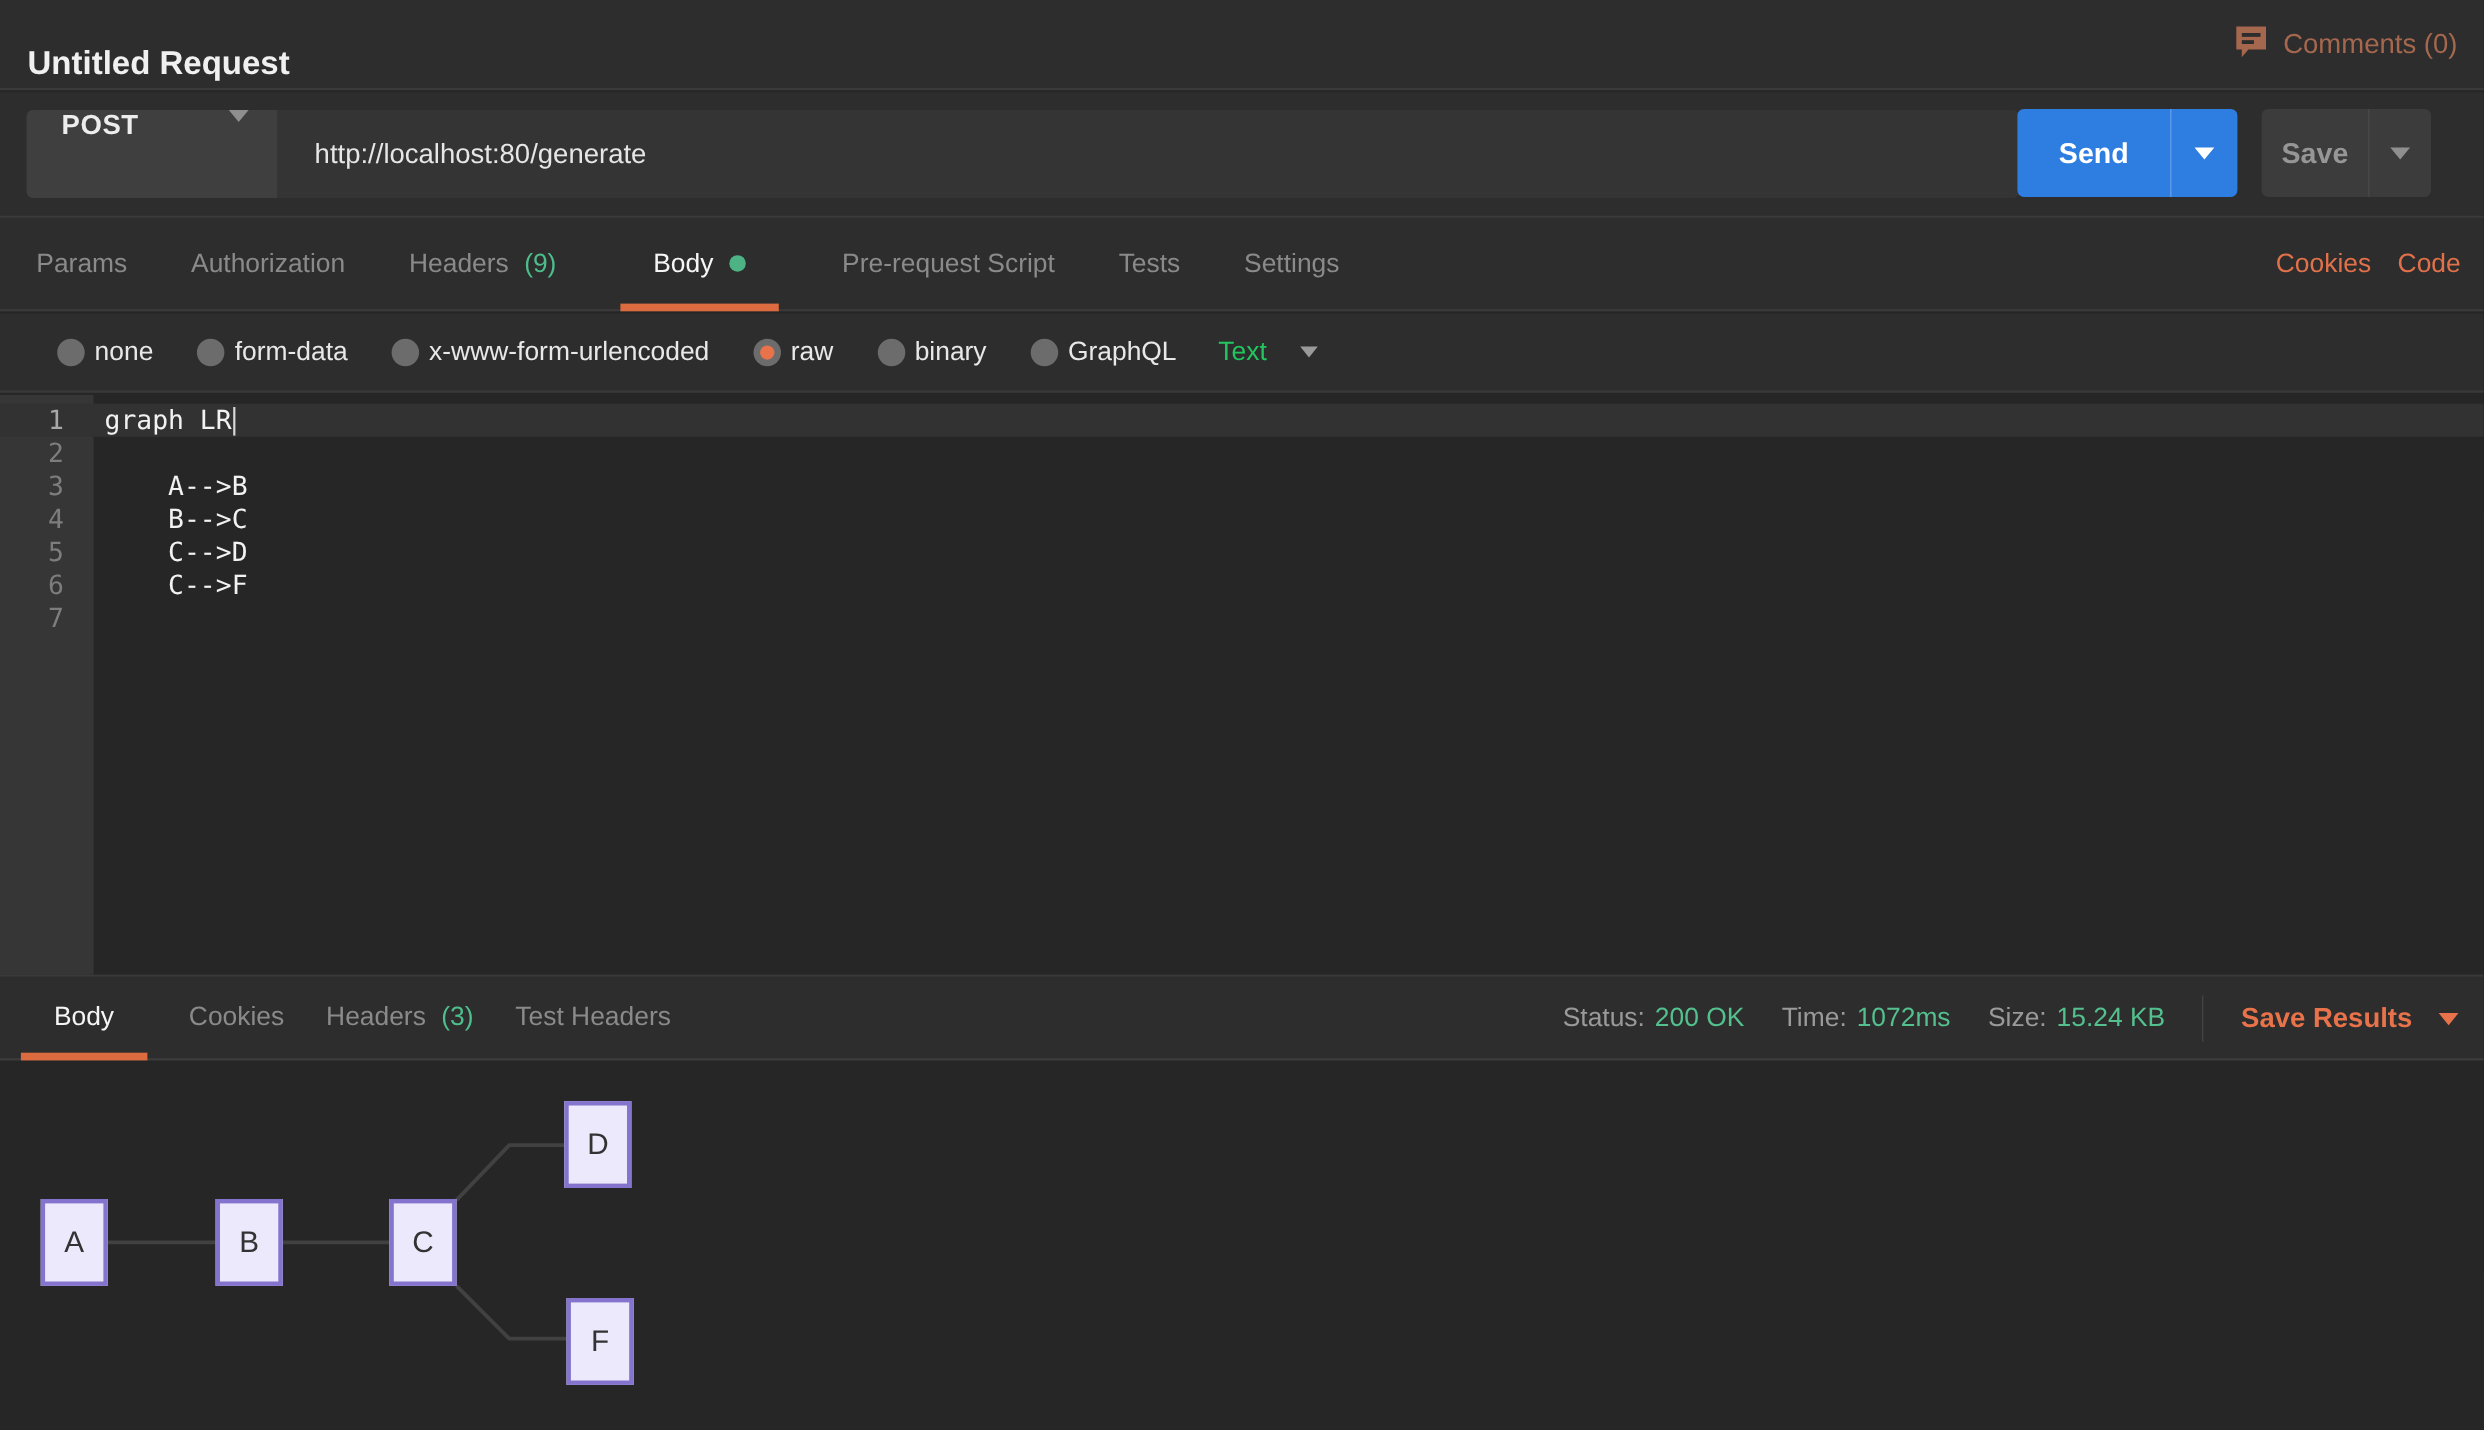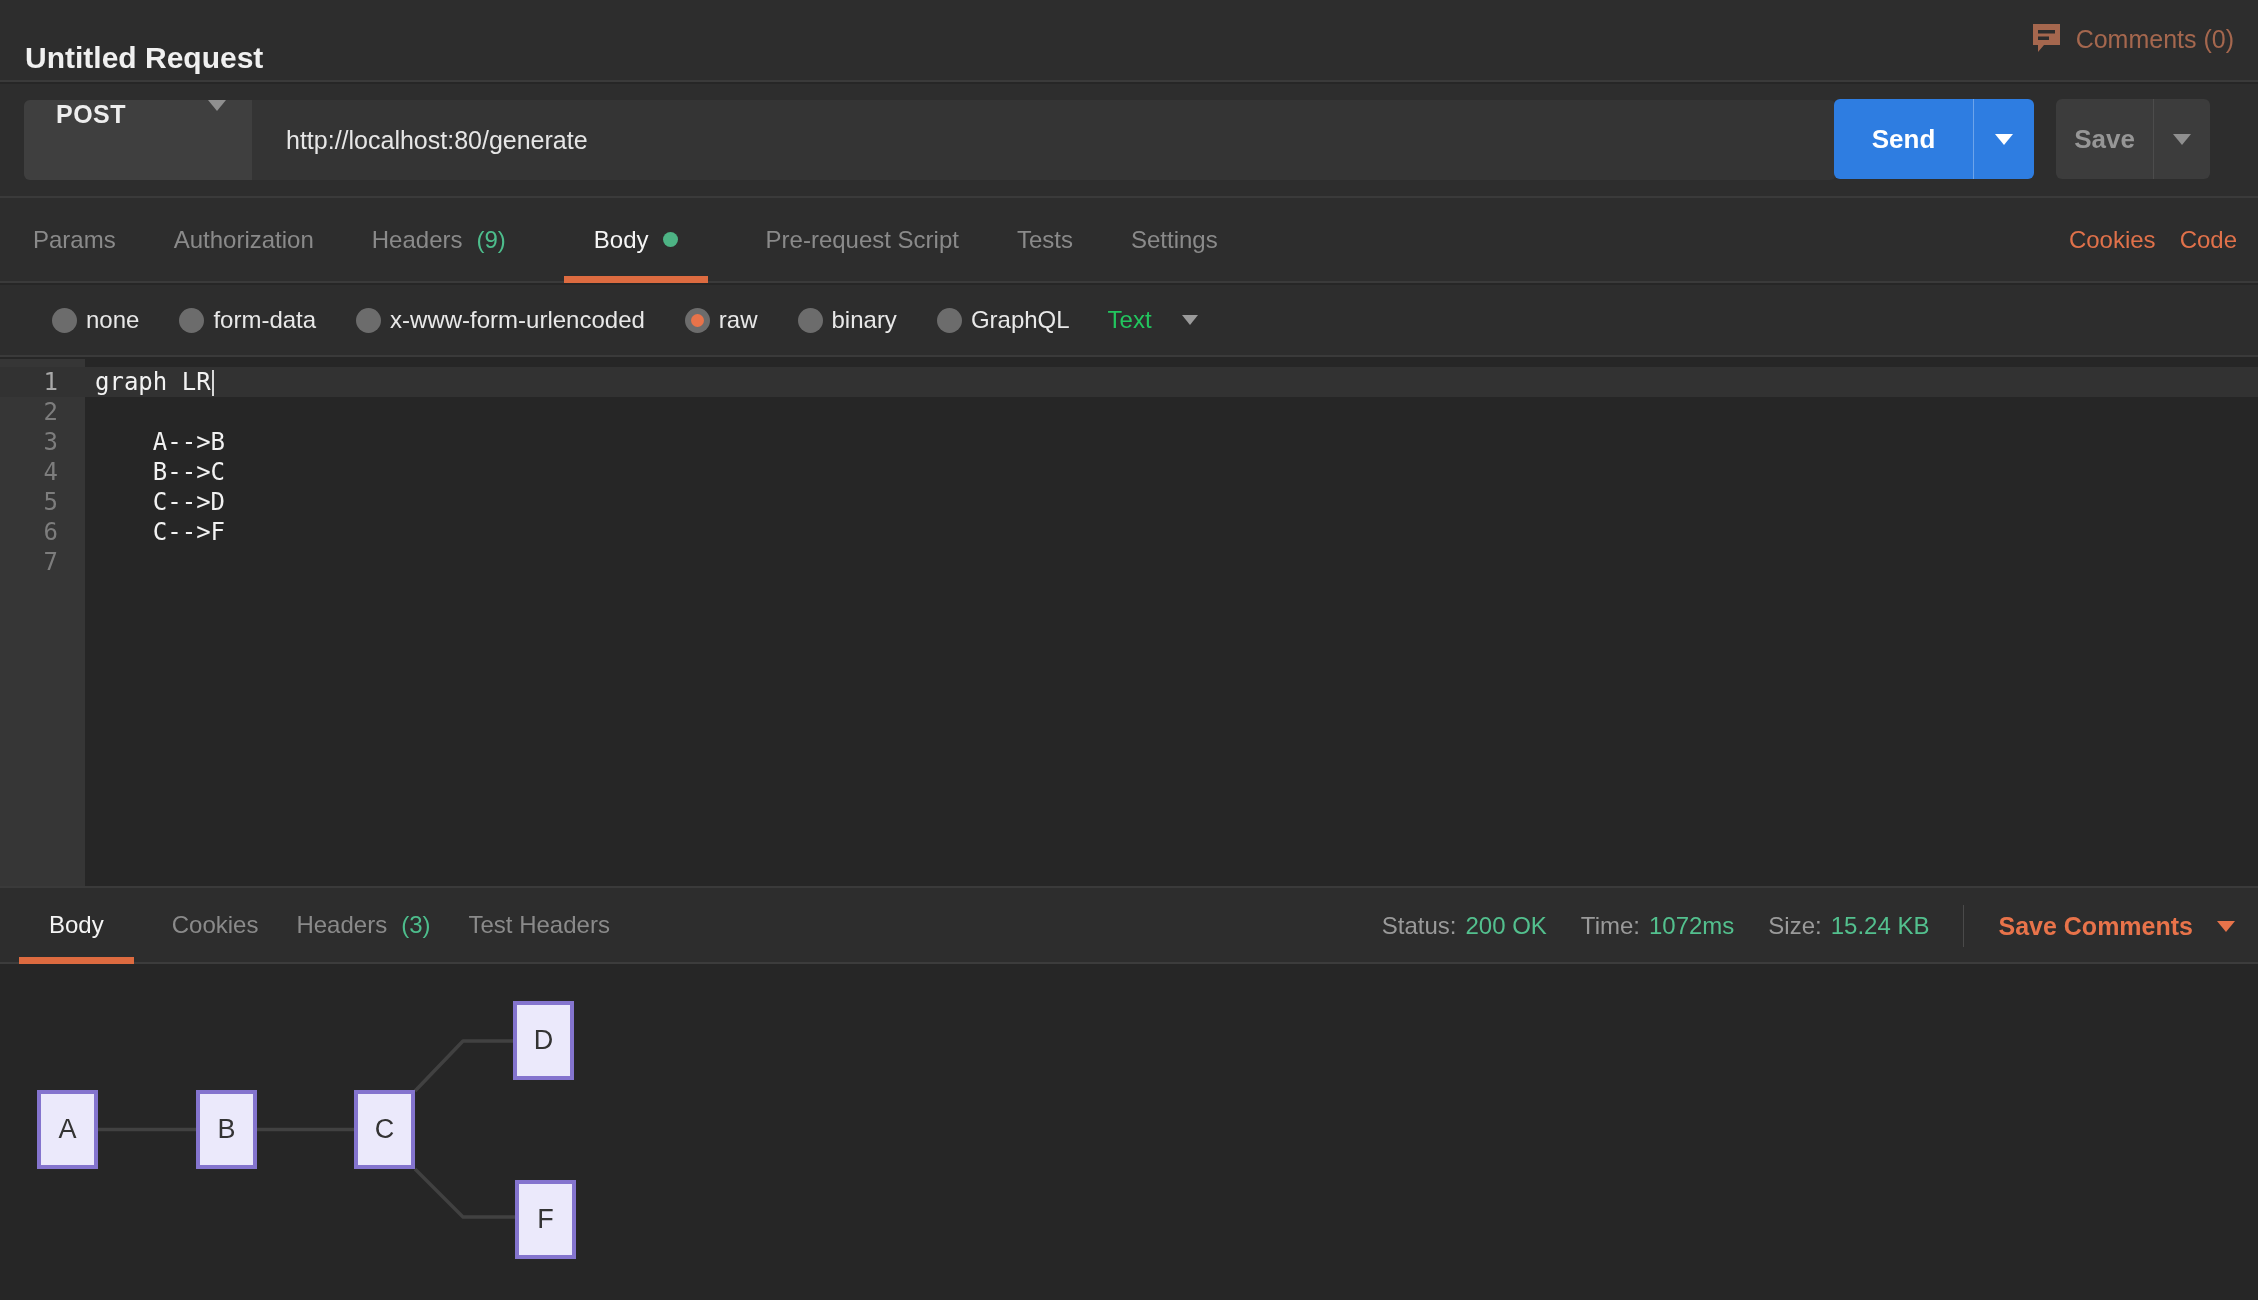--- a/index.html
+++ b/index.html
@@ -263,21 +263,21 @@
     <div class="meta-pair">
       <span class="ml">Time:</span>
       <span class="mv">1072ms</span>
     </div>
     <div class="meta-pair">
       <span class="ml">Size:</span>
       <span class="mv">15.24 KB</span>
     </div>
     <div id="meta-divider"></div>
     <div id="save-response">
-      <span class="srl">Save Comments</span>
+      <span class="srl">Save Results</span>
       <span class="tri-down sm-orange"></span>
     </div>
   </div>
 
   <div id="resp-body">
     <div id="graph-canvas">
       <svg id="edges" width="720" height="320">
           <polyline points="98,163.5 196,163.5" fill="none" stroke="#414141" stroke-width="3.5" stroke-linejoin="round"></polyline>
           <polyline points="255,163.5 354,163.5" fill="none" stroke="#414141" stroke-width="3.5" stroke-linejoin="round"></polyline>
           <polyline points="415,125 463,75 513,75" fill="none" stroke="#414141" stroke-width="3.5" stroke-linejoin="round"></polyline>

